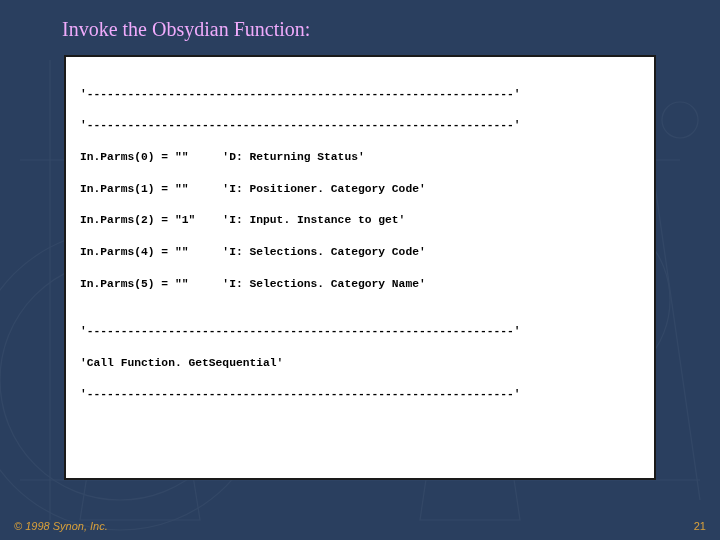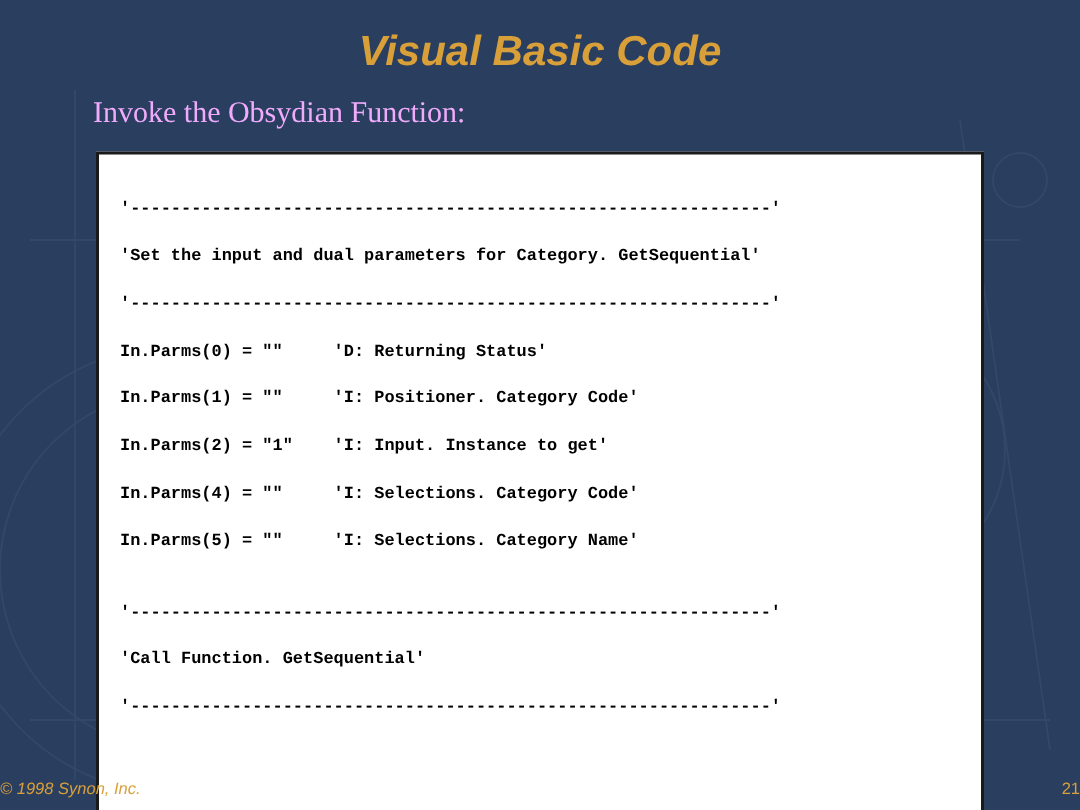--- a/index.html
+++ b/index.html
@@ -53,21 +53,21 @@
   }
   .code-line { display: block; }
   .footer {
     position: absolute;
     bottom: 8px;
     left: 0;
     right: 0;
     display: flex;
     justify-content: space-between;
     align-items: center;
-    padding: 0 0;
+    padding: 0 14px;
     font-size: 11px;
     font-family: Arial, sans-serif;
   }
   .copyright { color: #d9a03a; font-style: italic; }
   .footer-center { color: #d9a03a; position: absolute; left: 50%; transform: translateX(-50%); }
   .page-num { color: #d9a03a; }
 </style>
 </head>
 <body>
 
@@ -81,27 +81,25 @@
     <path d="M 420 520 L 470 180 L 520 520 Z"></path>
     <circle cx="680" cy="120" r="18"></circle>
     <line x1="640" y1="80" x2="700" y2="500"></line>
     <line x1="20" y1="480" x2="700" y2="480"></line>
     <circle cx="580" cy="300" r="90"></circle>
   </g>
 </svg>
 
 <div class="slide">
 
-  <h1 class="title">Visual Basic Code</h1>
 
   <div class="subtitle">Invoke the Obsydian Function:</div>
 
   <div class="code-box">
 <span class="code-line">'---------------------------------------------------------------'</span>
-<span class="code-line">'Set the input and dual parameters for Category. GetSequential'</span>
 <span class="code-line">'---------------------------------------------------------------'</span>
 <span class="code-line">In.Parms(0) = ""     'D: Returning Status'</span>
 <span class="code-line">In.Parms(1) = ""     'I: Positioner. Category Code'</span>
 <span class="code-line">In.Parms(2) = "1"    'I: Input. Instance to get'</span>
 <span class="code-line">In.Parms(4) = ""     'I: Selections. Category Code'</span>
 <span class="code-line">In.Parms(5) = ""     'I: Selections. Category Name'</span>
 <span class="code-line"></span>
 <span class="code-line">'---------------------------------------------------------------'</span>
 <span class="code-line">'Call Function. GetSequential'</span>
 <span class="code-line">'---------------------------------------------------------------'</span>

